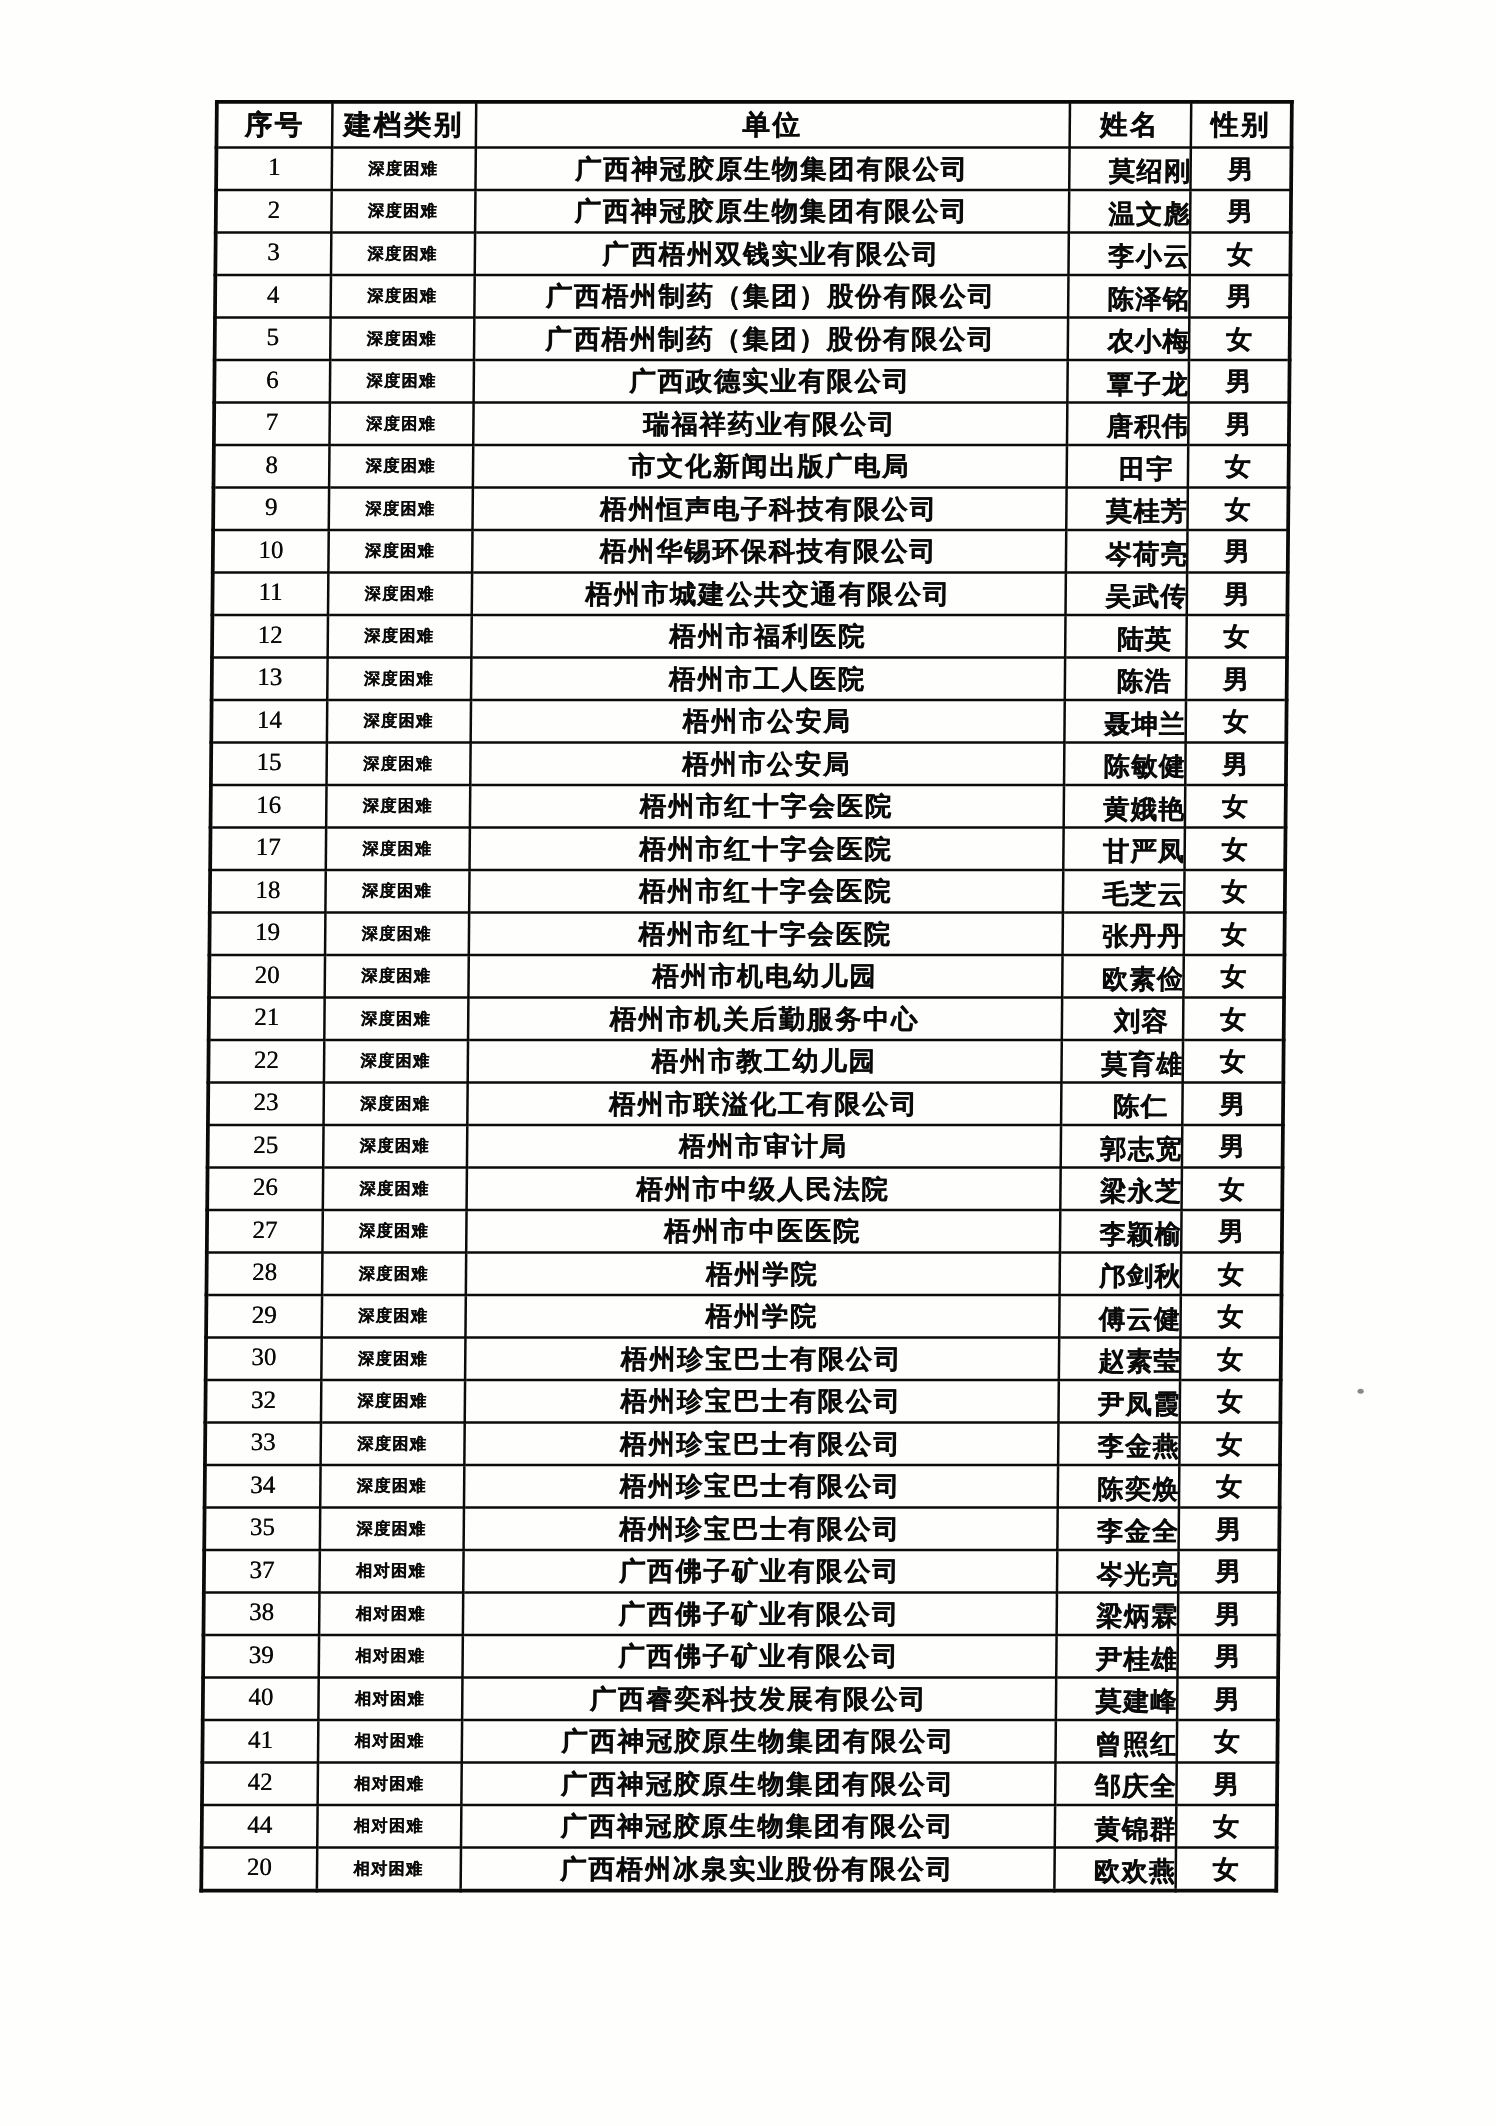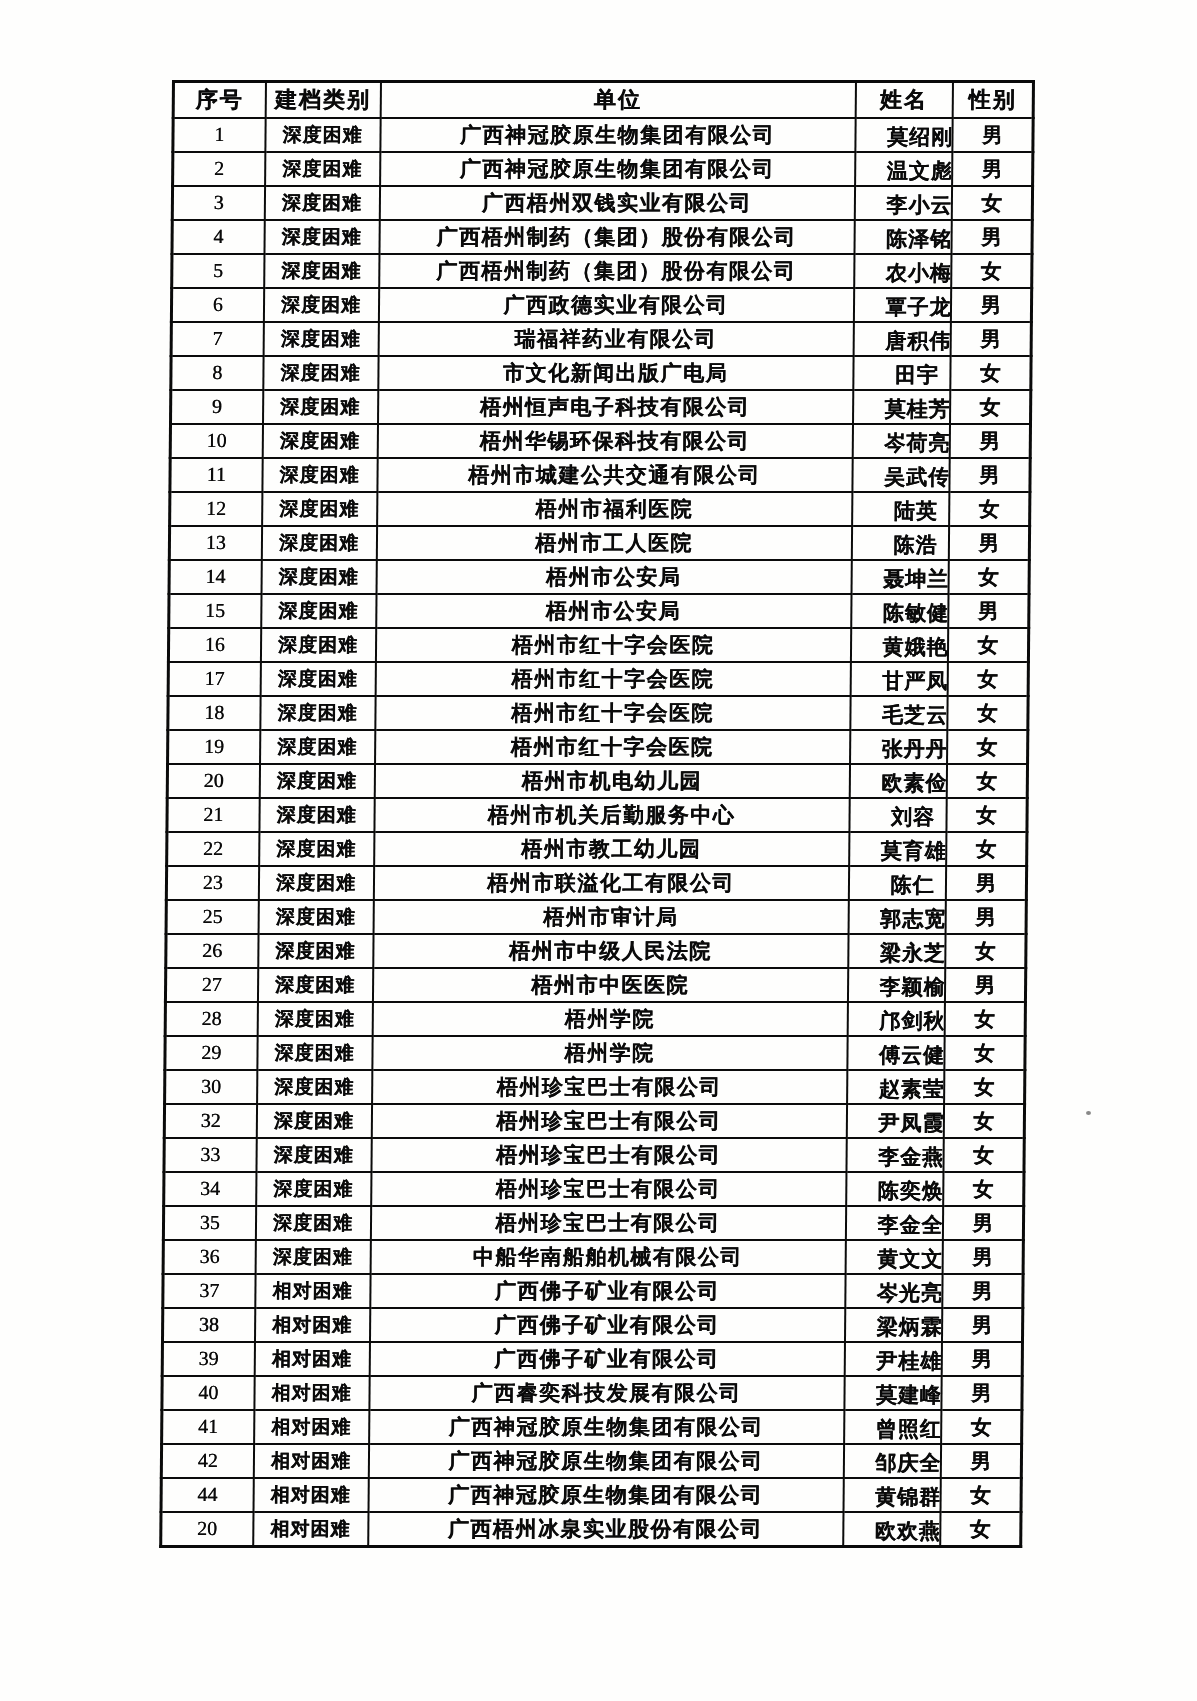--- a/index.html
+++ b/index.html
@@ -62,21 +62,21 @@
     font-size: 21px;
     font-weight: bold;
     text-shadow: 0.35px 0 0 #151515;
   }
   td.serial-cell {
     font-size: 20px;
     font-weight: normal;
     letter-spacing: 0;
     text-shadow: 0.3px 0 0 #111;
   }
-  td.category-cell { letter-spacing: 1px; font-size: 19px; }
+  td.category-cell { letter-spacing: 1px; font-size: 13px; }
   td.unit-cell     { letter-spacing: 1.5px; font-size: 21px; }
   td.name-cell     { letter-spacing: 1px; padding-top: 4px; padding-left: 31px; }
   td.gender-cell   { font-size: 20.5px; }
 
   
   .speck {
     position: absolute;
     left: 1086px;
     top: 1111px;
     width: 5px;
@@ -334,27 +334,20 @@
             <td class="gender-cell">女</td>
           </tr>
           <tr>
             <td class="serial-cell">35</td>
             <td class="category-cell">深度困难</td>
             <td class="unit-cell">梧州珍宝巴士有限公司</td>
             <td class="name-cell">李金全</td>
             <td class="gender-cell">男</td>
           </tr>
           <tr>
-            <td class="serial-cell">36</td>
-            <td class="category-cell">深度困难</td>
-            <td class="unit-cell">中船华南船舶机械有限公司</td>
-            <td class="name-cell">黄文文</td>
-            <td class="gender-cell">男</td>
-          </tr>
-          <tr>
             <td class="serial-cell">37</td>
             <td class="category-cell">相对困难</td>
             <td class="unit-cell">广西佛子矿业有限公司</td>
             <td class="name-cell">岑光亮</td>
             <td class="gender-cell">男</td>
           </tr>
           <tr>
             <td class="serial-cell">38</td>
             <td class="category-cell">相对困难</td>
             <td class="unit-cell">广西佛子矿业有限公司</td>

